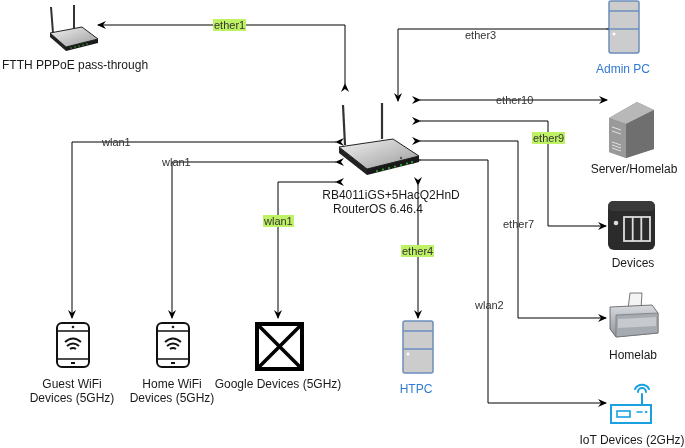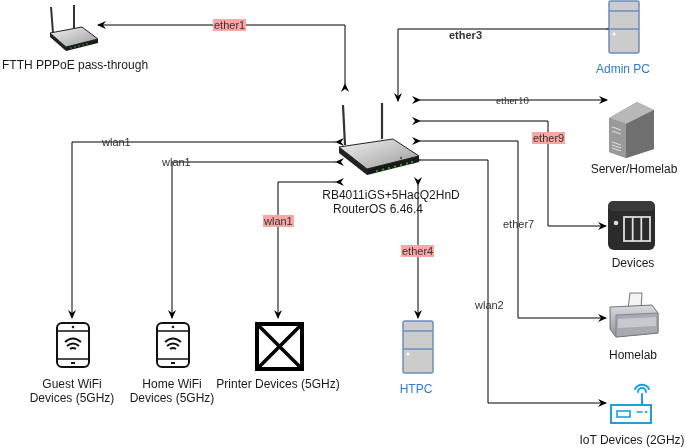--- a/index.html
+++ b/index.html
@@ -1,21 +1,21 @@
 <!DOCTYPE html>
 <html><head>
 <meta charset="utf-8">
 <style>
   html, body { margin:0; padding:0; background:#ffffff; }
   body { width:685px; height:448px; position:relative; overflow:hidden; font-family:"Liberation Sans", sans-serif; }
   #diagram { position:absolute; left:0; top:0; }
   .lbl { position:absolute; font-size:12px; color:#1a1a1a; white-space:nowrap; line-height:14px; }
   .lbl.center { text-align:center; transform:translateX(-50%); }
   .lbl.blue { color:#2f7bd1; }
-  .edge-lbl { position:absolute; font-size:11px; color:#333333; white-space:nowrap; line-height:12px; background:#fca5a5; padding:0 1px; }
+  .edge-lbl { position:absolute; font-size:11px; color:#333333; white-space:nowrap; line-height:12px; background:#bef264; padding:0 1px; }
   .edge-lbl.trans { background:transparent; }
 </style>
 </head>
 <body>
 
 <svg id="diagram" width="685" height="448" viewBox="0 0 685 448" xmlns="http://www.w3.org/2000/svg">
   <defs>
     <marker id="arr" markerWidth="10" markerHeight="10" refX="8" refY="5" orient="auto" markerUnits="userSpaceOnUse">
       <path d="M0,1 L9,5 L0,9 L3,5 Z" fill="#000"></path>
     </marker>
@@ -166,39 +166,39 @@
     <line x1="1" y1="37" x2="33" y2="37" stroke-width="1.5"></line>
     <circle cx="17" cy="5" r="0.9" fill="#111"></circle>
     <line x1="15" y1="41" x2="19" y2="41" stroke-width="2"></line>
     <path d="M9,20 Q17,13 25,20" stroke-width="2"></path>
     <path d="M11,24 Q17,19 23,24" stroke-width="2"></path>
     <path d="M14,27 Q17,25 20,27" stroke-width="2"></path>
   </g>
 </svg>
 
 <span class="edge-lbl" style="left:213px;top:19px;">ether1</span>
-<span class="edge-lbl trans" style="left:448px;top:29px;font-weight:bold;">ether3</span>
-<span class="edge-lbl trans" style="left:495px;top:94px;font-family:Liberation Serif, serif;">ether10</span>
+<span class="edge-lbl trans" style="left:464px;top:29px;">ether3</span>
+<span class="edge-lbl trans" style="left:495px;top:94px;">ether10</span>
 <span class="edge-lbl" style="left:532px;top:132px;">ether9</span>
 <span class="edge-lbl trans" style="left:502px;top:218px;">ether7</span>
 <span class="edge-lbl trans" style="left:474px;top:299px;">wlan2</span>
 <span class="edge-lbl" style="left:401px;top:245px;">ether4</span>
 <span class="edge-lbl trans" style="left:101px;top:136px;">wlan1</span>
 <span class="edge-lbl trans" style="left:161px;top:156px;">wlan1</span>
 <span class="edge-lbl" style="left:263px;top:215px;">wlan1</span>
 
 <div class="lbl" style="left:2px;top:58px;">FTTH PPPoE pass-through</div>
 
 <div class="lbl center" style="left:391px;top:188px;">RB4011iGS+5HacQ2HnD</div>
 <div class="lbl center" style="left:378px;top:202px;">RouterOS 6.46.4</div>
 
 <div class="lbl center blue" style="left:623px;top:62px;">Admin PC</div>
 <div class="lbl center" style="left:634px;top:162px;">Server/Homelab</div>
 <div class="lbl center" style="left:633px;top:256px;">Devices</div>
 <div class="lbl center" style="left:633px;top:348px;">Homelab</div>
 <div class="lbl center" style="left:632px;top:433px;">IoT Devices (2GHz)</div>
 <div class="lbl center blue" style="left:416px;top:382px;">HTPC</div>
-<div class="lbl center" style="left:278px;top:377px;">Printer Devices (5GHz)</div>
+<div class="lbl center" style="left:278px;top:377px;">Google Devices (5GHz)</div>
 
 <div class="lbl center" style="left:172px;top:377px;">Home WiFi</div>
 <div class="lbl center" style="left:172px;top:391px;">Devices (5GHz)</div>
 <div class="lbl center" style="left:72px;top:377px;">Guest WiFi</div>
 <div class="lbl center" style="left:72px;top:391px;">Devices (5GHz)</div>
 
 </body></html>

